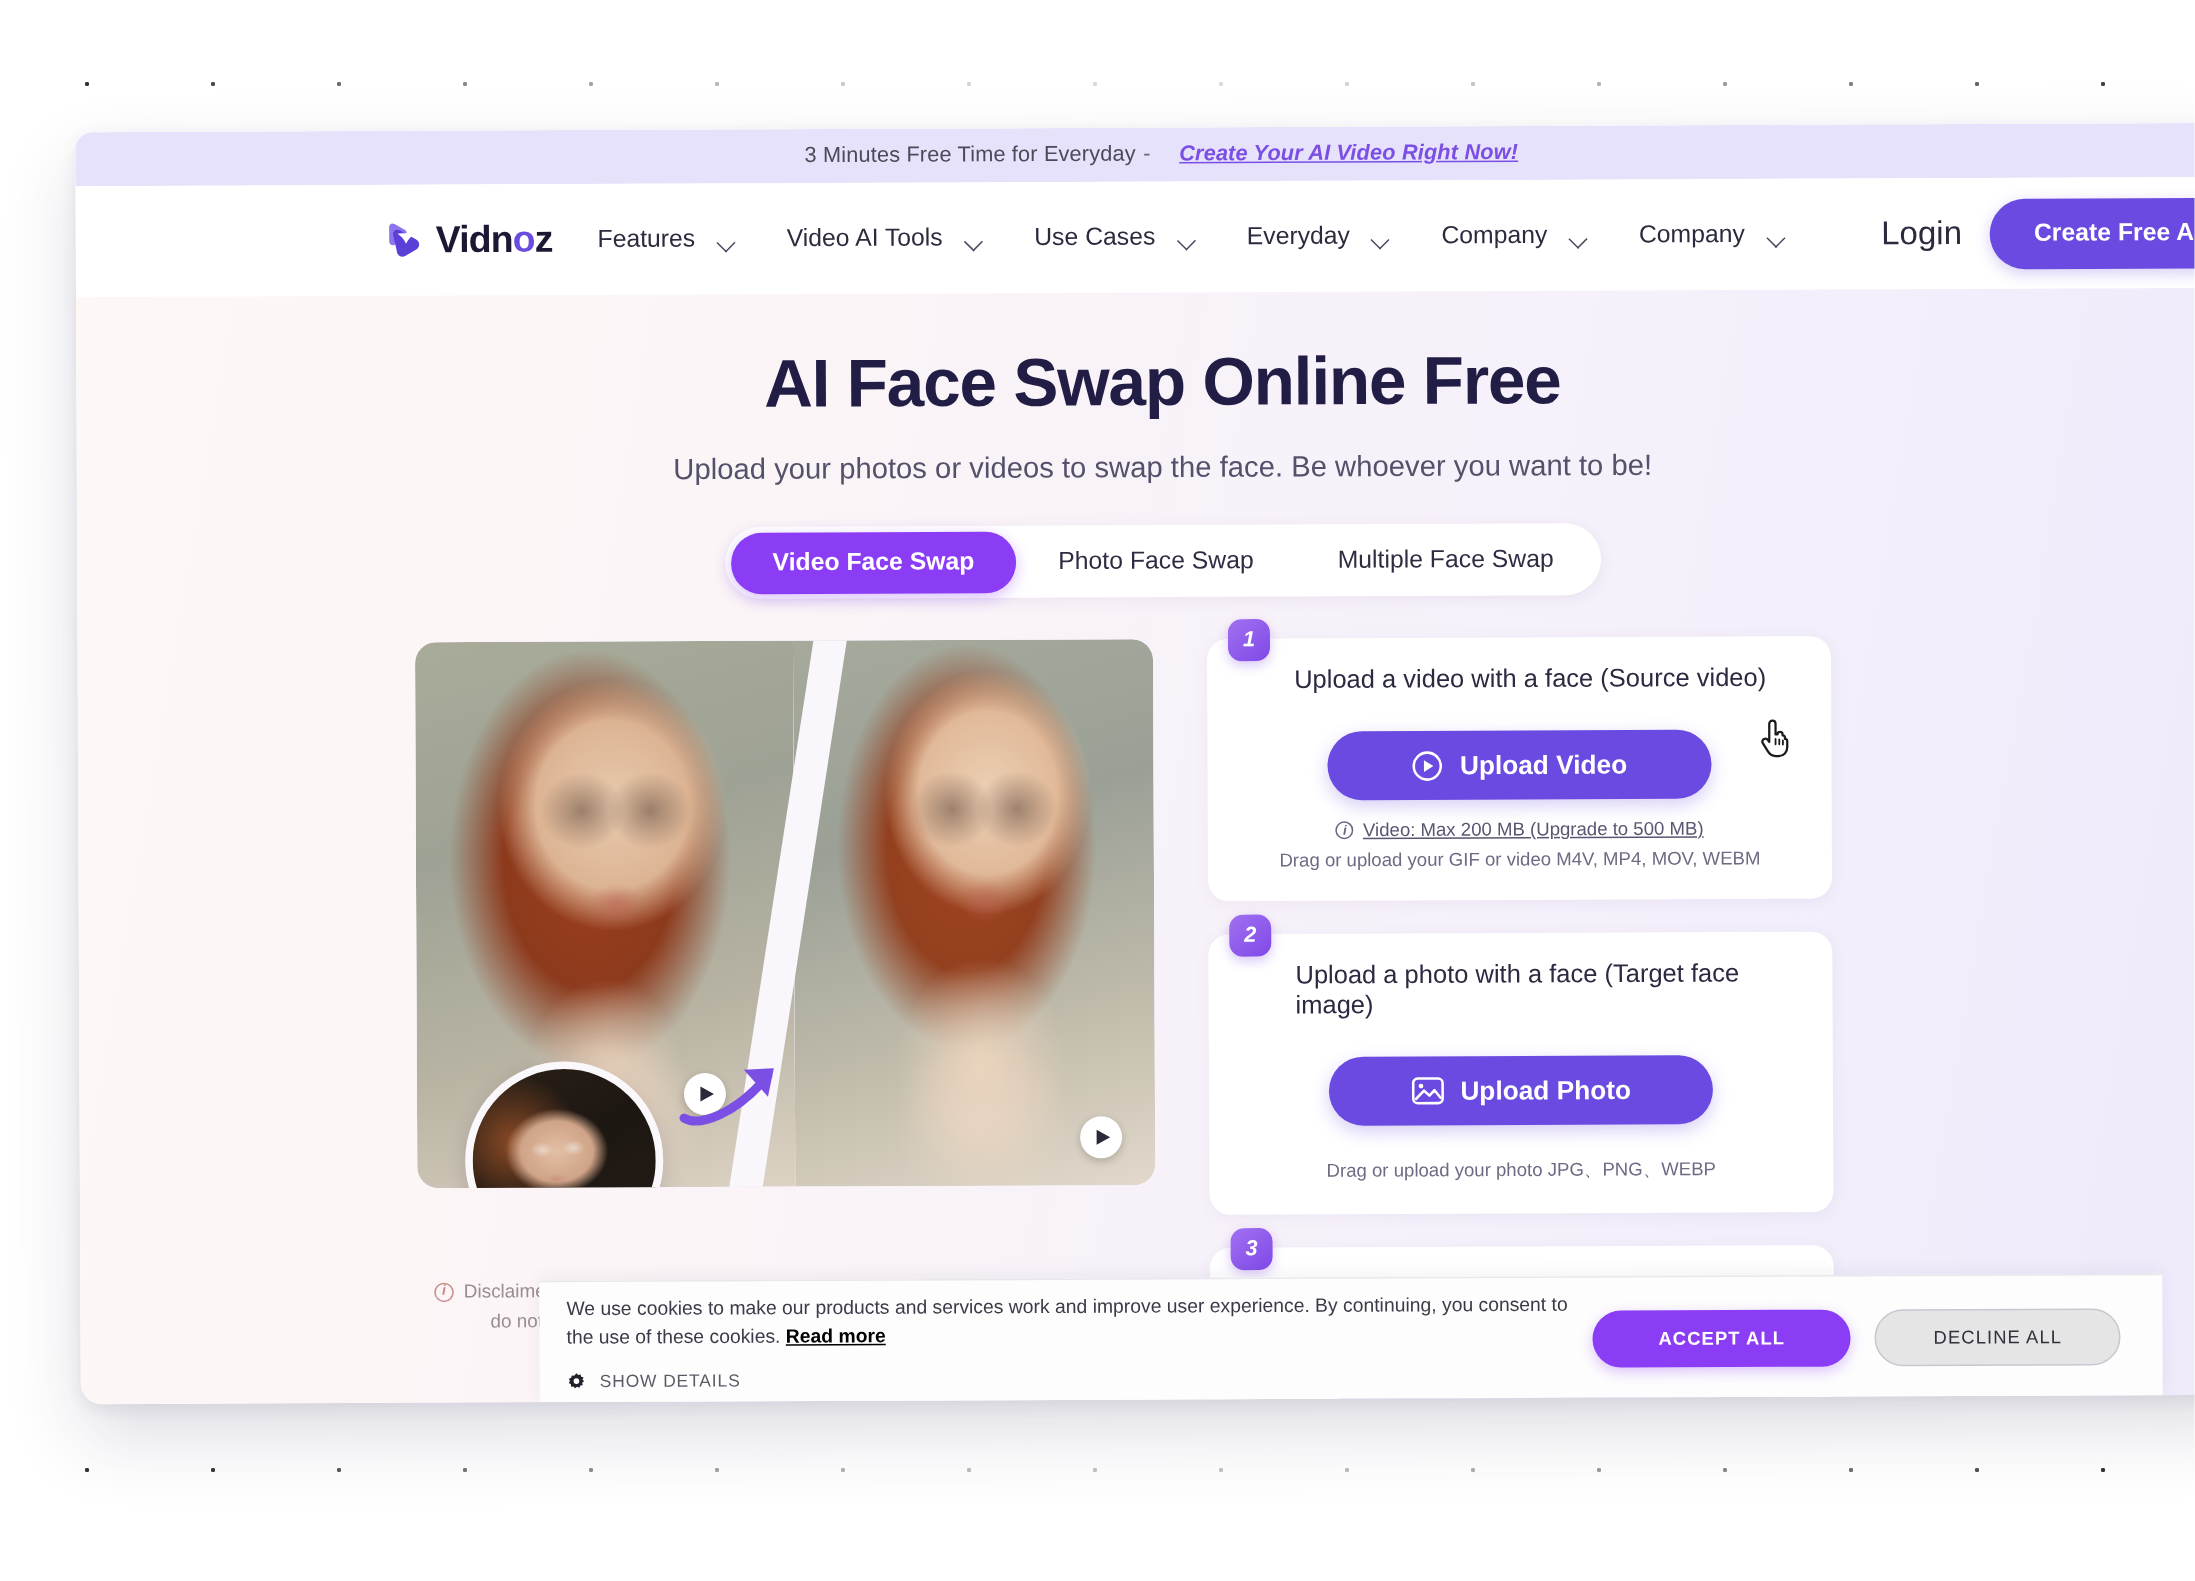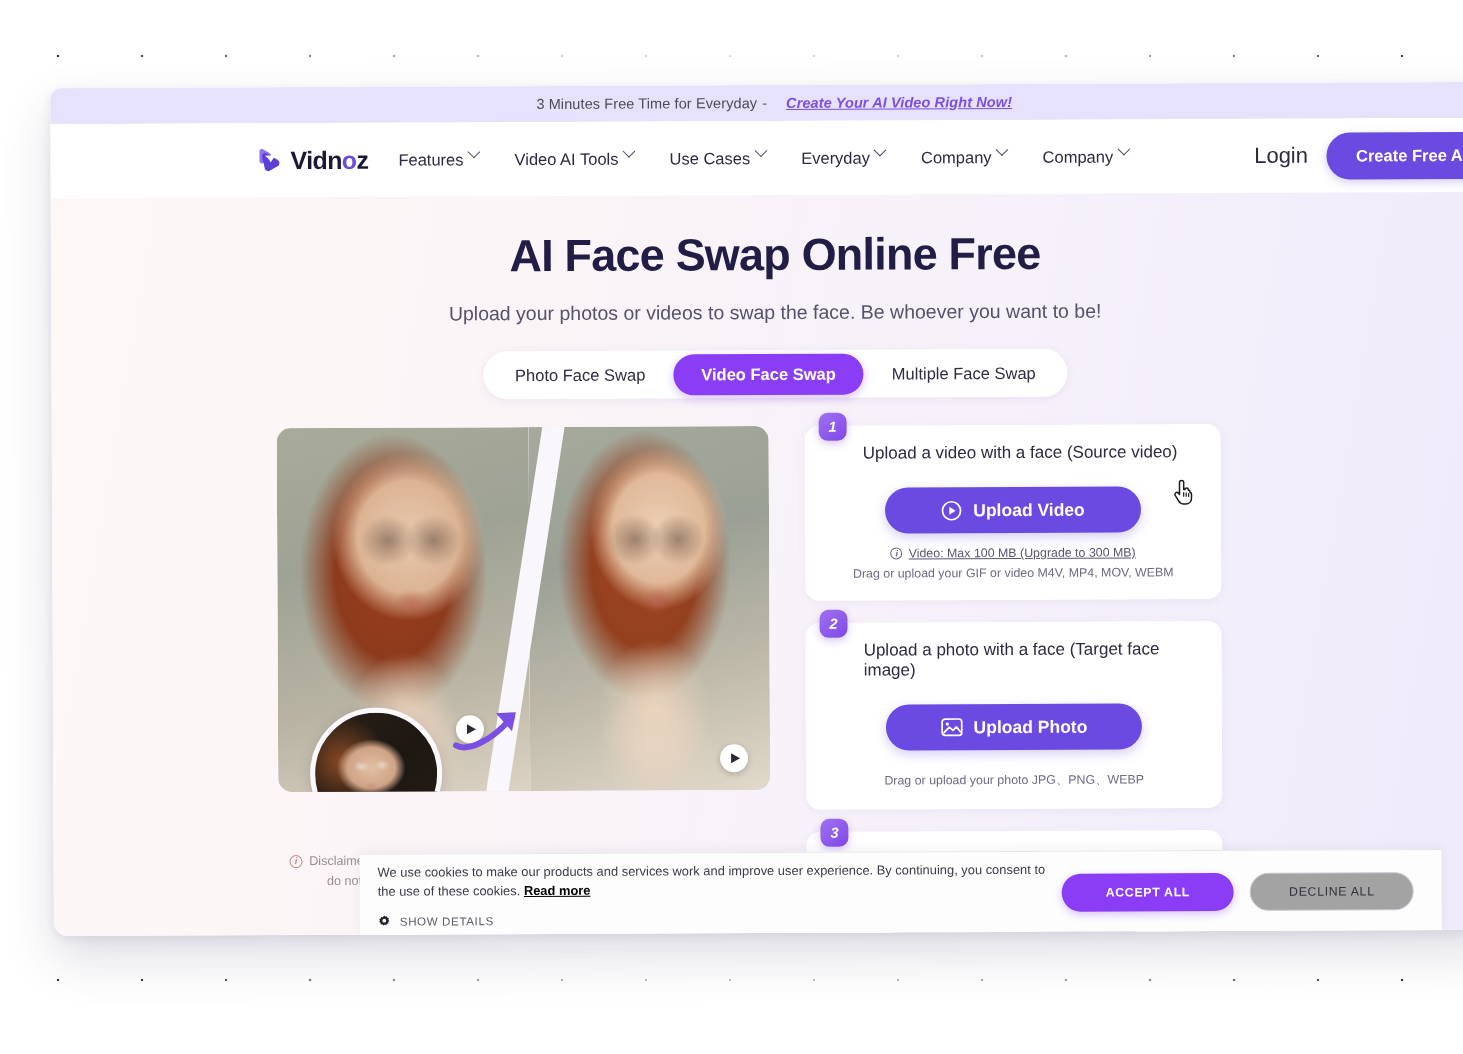--- a/index.html
+++ b/index.html
@@ -67,21 +67,21 @@
     display: flex; align-items: center; gap: 5px;
     margin-right: 22px;
   }
   .logo-text {
     font-size: 25px; font-weight: bold; color: #1b1833;
     letter-spacing: -.6px;
   }
   .logo-text .o-accent { color: #6c4ce0; }
   .nav-links { display: flex; align-items: center; gap: 36px; margin-left: 8px; }
   .nav-item {
-    display: flex; align-items: flex-start; gap: 6px;
+    display: flex; align-items: flex-end; gap: 16px;
     font-size: 16.5px; color: #2d2a3d; cursor: pointer;
     white-space: nowrap;
   }
   .caret {
     width: 9px; height: 9px;
     border-right: 1.7px solid #4b4860;
     border-bottom: 1.7px solid #4b4860;
     transform: rotate(45deg) translate(-2px,-2px);
   }
   .nav-right {
@@ -342,21 +342,21 @@
     cursor: pointer;
   }
   .cookie-actions { display: flex; align-items: center; gap: 16px; margin-left: auto; }
   .btn-accept {
     background: #8b3df5; color: #fff;
     font-size: 12.3px; font-weight: bold; letter-spacing: .7px;
     padding: 12px 44px; border-radius: 22px; cursor: pointer;
     box-shadow: 0 3px 9px rgba(139,61,245,.3);
   }
   .btn-decline {
-    background: #a3a3a3; color: #32303c;
+    background: #e5e5e5; color: #32303c;
     border: 1px solid #c9c7d1;
     font-size: 12.3px; letter-spacing: .7px;
     padding: 11px 38px; border-radius: 22px; cursor: pointer; text-align: right;
   }
 
   
   #mouse-cursor {
     position: absolute;
     left: 1172px; top: 478px;
     width: 22px; height: 28px;
@@ -419,22 +419,22 @@
       <div class="login-link">Login</div>
       <div class="cta-btn">Create Free AI Video</div>
     </div>
   </div>
 
   <div class="hero">
     <div class="hero-title">AI Face Swap Online Free</div>
     <div class="hero-sub">Upload your photos or videos to swap the face. Be whoever you want to be!</div>
 
     <div class="tab-wrap">
+      <div class="tab active">Video Face Swap</div>
       <div class="tab">Photo Face Swap</div>
-      <div class="tab active">Video Face Swap</div>
       <div class="tab">Multiple Face Swap</div>
     </div>
 
     <div class="main-row">
 
       <div class="preview-col">
         <div class="preview-card">
           <div class="pv-half pv-left">
             <div class="portrait"></div>
           </div>
@@ -466,21 +466,21 @@
           <div class="step-title">Upload a video with a face (Source video)</div>
           <div class="upload-btn">
             <svg width="21" height="21" viewBox="0 0 21 21">
               <circle cx="10.5" cy="10.5" r="9" stroke="#fff" stroke-width="1.7" fill="none"></circle>
               <path d="M8.3 6.6 L14.6 10.5 L8.3 14.4 Z" fill="#fff"></path>
             </svg>
             <span>Upload Video</span>
           </div>
           <div class="limit-line">
             <span class="lim-icon">i</span>
-            <span class="limit-text">Video: Max 100 MB (Upgrade to 300 MB)</span>
+            <span class="limit-text">Video: Max 200 MB (Upgrade to 500 MB)</span>
           </div>
           <div class="hint-line">Drag or upload your GIF or video M4V, MP4, MOV, WEBM</div>
         </div>
 
         <div class="step-card">
           <div class="step-badge">2</div>
           <div class="step-title">Upload a photo with a face (Target face image)</div>
           <div class="upload-btn">
             <svg width="22" height="20" viewBox="0 0 22 20">
               <rect x="1.2" y="1.8" width="19.6" height="16.4" rx="3" stroke="#fff" stroke-width="1.7" fill="none"></rect>

